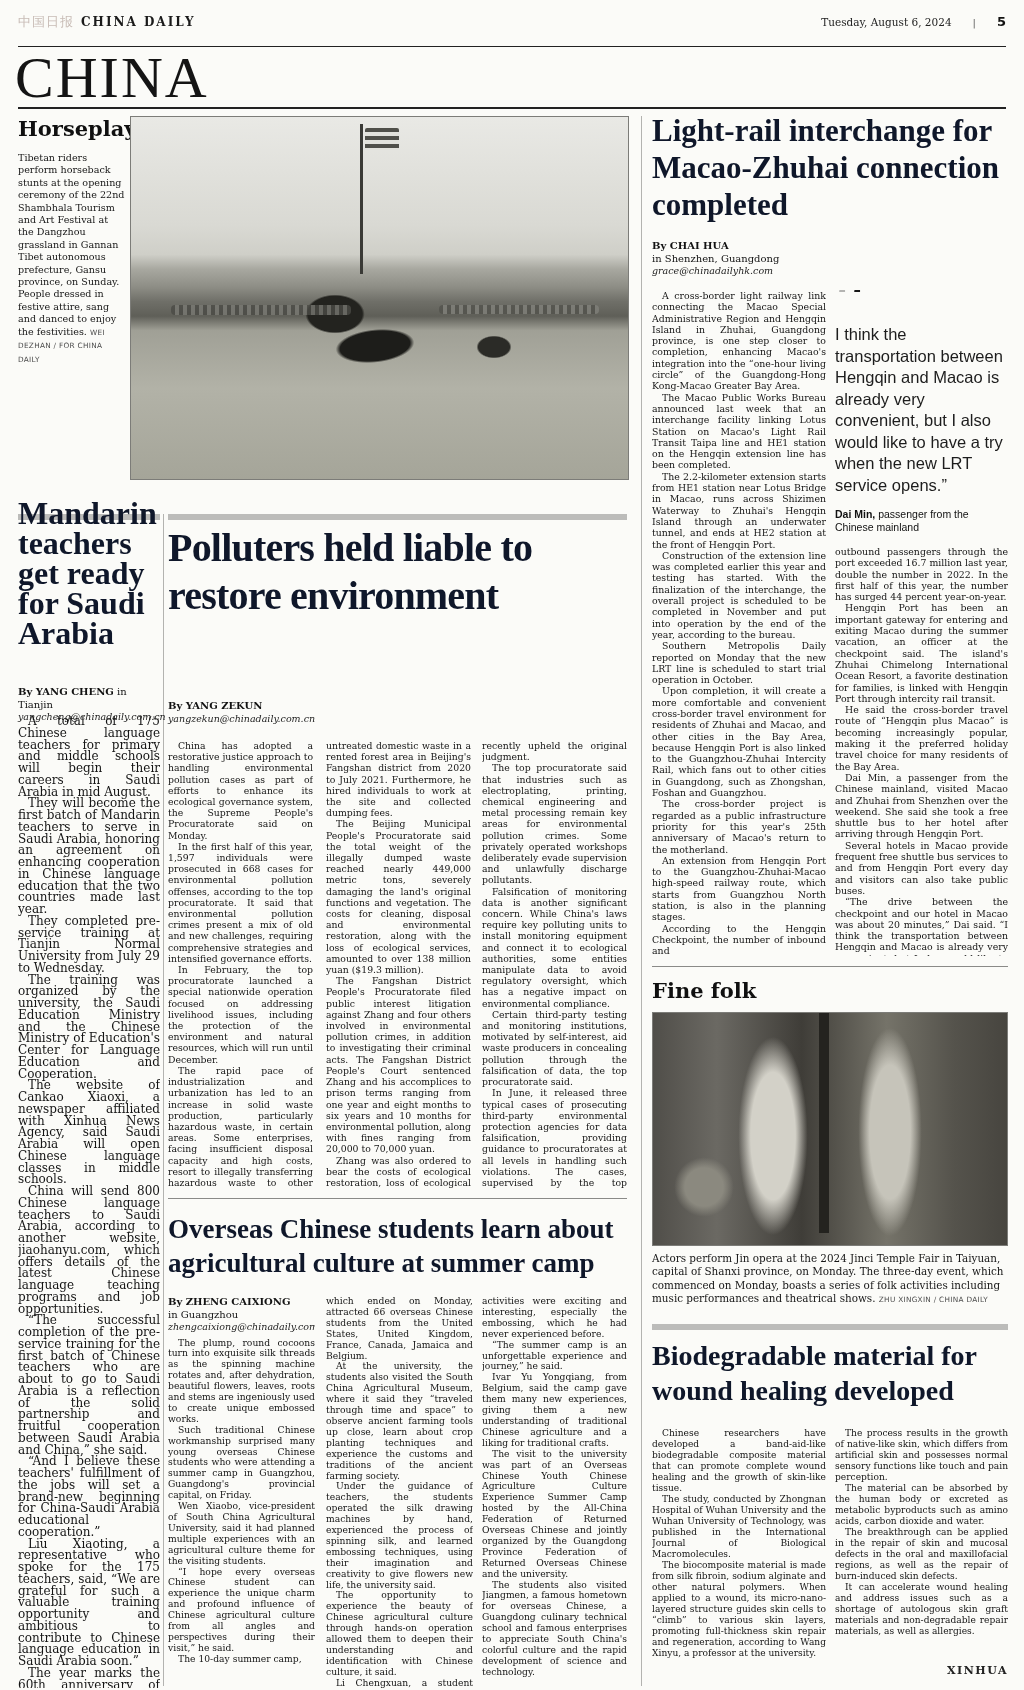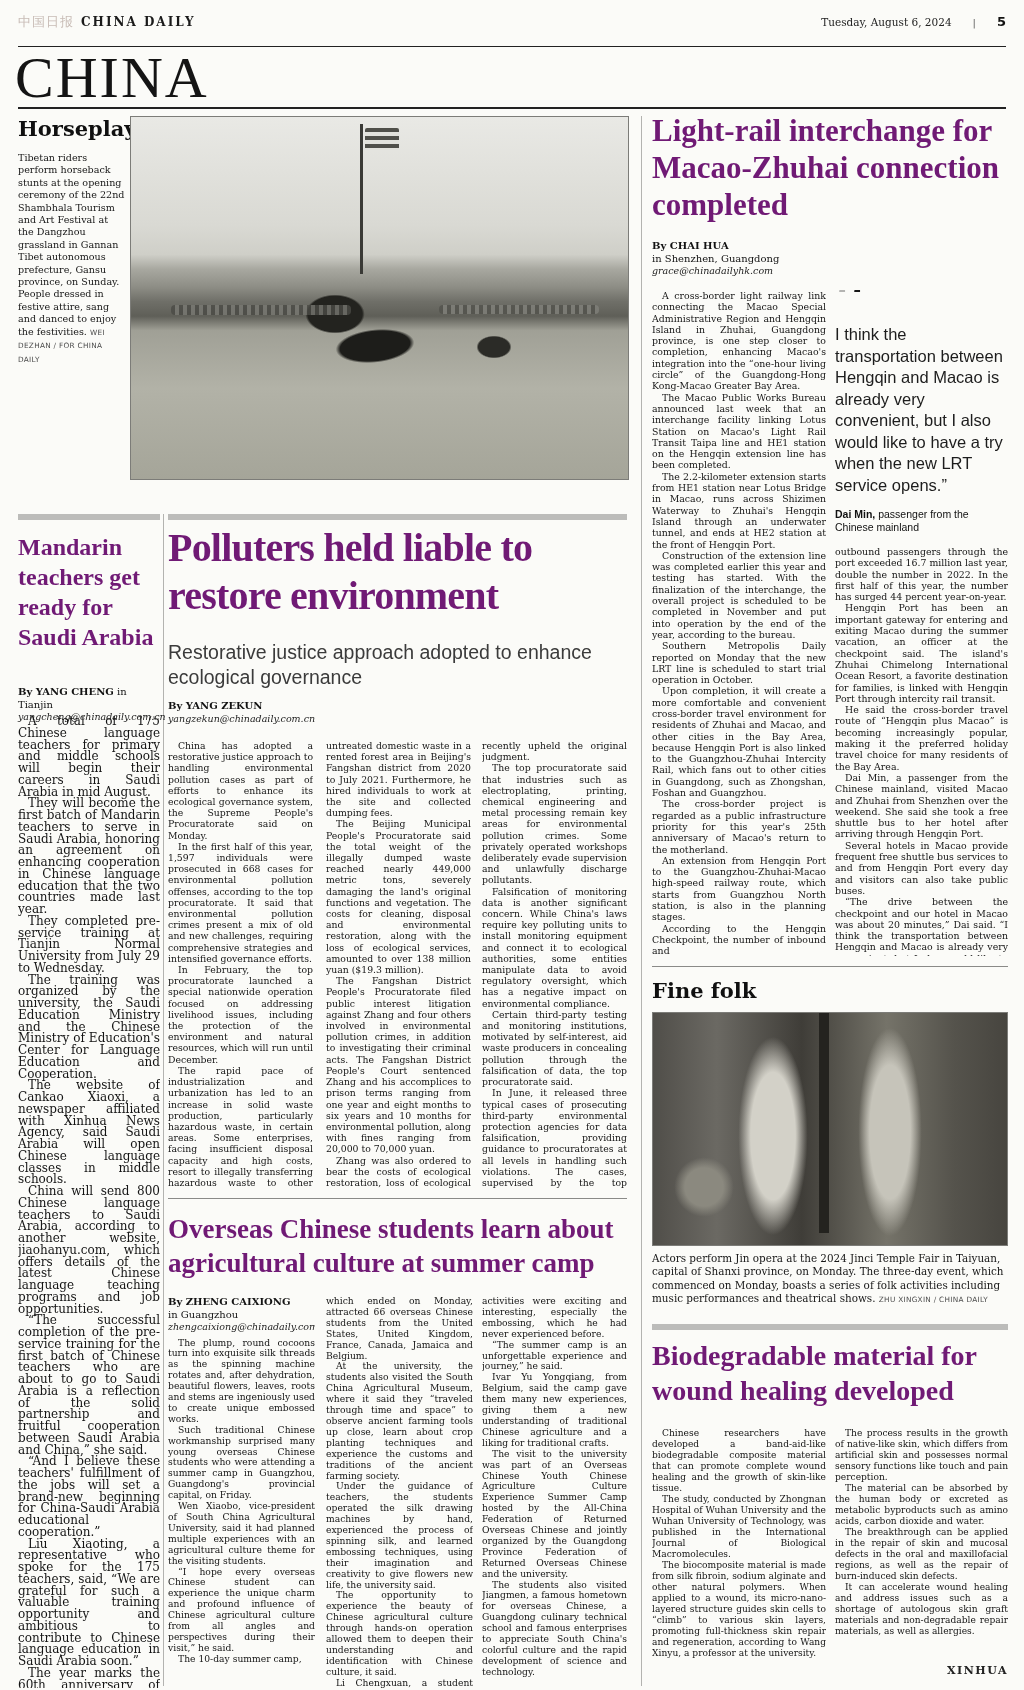--- a/index.html
+++ b/index.html
@@ -20,21 +20,21 @@
   .mh-right{display:flex;align-items:baseline;gap:21px;}
   .dateline{font-size:10.5px;color:#222;}
   .sep{font-size:10px;color:#555;}
   .pageno{font-family:"DejaVu Sans",sans-serif;font-weight:700;font-size:13px;}
 
   .section-title{position:absolute;top:50px;left:15px;
                  font-family:"Liberation Serif","DejaVu Serif",serif;
                  font-size:58px;line-height:56px;letter-spacing:2px;color:#141414;}
 
   .kicker{font-weight:700;font-size:21px;color:#101010;}
-  .headline{font-family:"Liberation Serif","DejaVu Serif",serif;font-weight:700;color:#701a75;}
+  .headline{font-family:"Liberation Serif","DejaVu Serif",serif;font-weight:700;color:#0f172a;}
   .headline.md{font-weight:600;}
   .subhead{font-family:"Liberation Sans",sans-serif;font-size:19.5px;line-height:24.5px;color:#3b3b3b;}
 
   .byline{font-size:10px;line-height:12.5px;}
   .byline b{font-weight:700;}
   .email{font-style:italic;font-size:9.5px;line-height:12px;color:#222;}
 
   .body-text{position:absolute;overflow:hidden;text-align:justify;color:#141414;}
   .body-text p{margin:0;text-indent:10px;}
   .body-text.cont p:first-child{text-indent:0;}
@@ -91,21 +91,21 @@
     <div class="blob" style="left:46%;top:2%;width:3px;height:150px;background:#3a3a36;border-radius:0;"></div>
     <div class="blob" style="left:47%;top:3%;width:34px;height:22px;border-radius:2px;background:repeating-linear-gradient(180deg,#50504a 0 4px,#e2e2dc 4px 8px);"></div>
     <div class="blob" style="left:34%;top:48%;width:70px;height:46px;background:radial-gradient(ellipse at center,#23231f 0 55%,transparent 60%);"></div>
     <div class="blob" style="left:40%;top:58%;width:90px;height:38px;transform:rotate(-6deg);background:radial-gradient(ellipse at center,#1d1d1a 0 55%,transparent 62%);"></div>
     <div class="blob" style="left:69%;top:60%;width:40px;height:26px;background:radial-gradient(ellipse at center,#2b2b27 0 55%,transparent 62%);"></div>
     <div class="blob" style="left:8%;top:52%;width:180px;height:10px;border-radius:4px;background:repeating-linear-gradient(90deg,#4a4a45 0 4px,#787872 4px 8px);opacity:.8;"></div>
     <div class="blob" style="left:62%;top:52%;width:160px;height:9px;border-radius:4px;background:repeating-linear-gradient(90deg,#52524c 0 4px,#80807a 4px 8px);opacity:.8;"></div>
   </div>
 
   <div class="gbar" style="left:18px;top:514px;width:142px;"></div>
-  <div class="abs headline" style="left:18px;top:532px;width:146px;font-size:24px;line-height:30px;">Mandarin teachers get ready for Saudi Arabia</div>
+  <div class="abs headline" style="left:18px;top:498px;width:146px;font-size:32px;line-height:30px;">Mandarin teachers get ready for Saudi Arabia</div>
   <div class="abs byline" style="left:18px;top:686px;width:142px;">
     <b>By YANG CHENG</b>
     <span>in Tianjin</span><br>
     <span class="email">yangcheng@chinadaily.com.cn</span>
   </div>
   <div class="body-text f-md" style="left:18px;top:716px;width:142px;height:972px;">
       <p>A total of 175 Chinese language teachers for primary and middle schools will begin their careers in Saudi Arabia in mid August.</p>
       <p>They will become the first batch of Mandarin teachers to serve in Saudi Arabia, honoring an agreement on enhancing cooperation in Chinese language education that the two countries made last year.</p>
       <p>They completed pre-service training at Tianjin Normal University from July 29 to Wednesday.</p>
       <p>The training was organized by the university, the Saudi Education Ministry and the Chinese Ministry of Education's Center for Language Education and Cooperation.</p>
@@ -113,21 +113,20 @@
       <p>China will send 800 Chinese language teachers to Saudi Arabia, according to another website, jiaohanyu.com, which offers details of the latest Chinese language teaching programs and job opportunities.</p>
       <p>“The successful completion of the pre-service training for the first batch of Chinese teachers who are about to go to Saudi Arabia is a reflection of the solid partnership and fruitful cooperation between Saudi Arabia and China,” she said.</p>
       <p>“And I believe these teachers' fulfillment of the jobs will set a brand-new beginning for China-Saudi Arabia educational cooperation.”</p>
       <p>Liu Xiaoting, a representative who spoke for the 175 teachers, said, “We are grateful for such a valuable training opportunity and ambitious to contribute to Chinese language education in Saudi Arabia soon.”</p>
       <p>The year marks the 60th anniversary of Tianjin Normal University's international Chinese education initiatives, along with the 20th anniversary of its international Chinese teacher volunteer service.</p>
       <p>Qu Kai, the university's Party secretary, said its efforts have yielded more than 60,000 international students who are proficient in Chinese language and culture and it will continue to boost China-Saudi Arabia international Chinese education cooperation, providing students and teachers with better Chinese training services.</p>
     </div>
 
   <div class="gbar" style="left:168px;top:514px;width:459px;"></div>
   <div class="abs headline" style="left:168px;top:524px;width:466px;font-size:40px;line-height:48px;letter-spacing:-0.8px;">Polluters held liable to restore environment</div>
-  <div class="abs subhead" style="left:168px;top:640px;width:440px;">Restorative justice approach adopted to enhance ecological governance</div>
   <div class="abs byline" style="left:168px;top:700px;width:200px;">
     <b>By YANG ZEKUN</b><br>
     <span class="email">yangzekun@chinadaily.com.cn</span>
   </div>
   <div class="body-text f-sm" style="left:168px;top:740px;width:145px;height:450px;">
       <p>China has adopted a restorative justice approach to handling environmental pollution cases as part of efforts to enhance its ecological governance system, the Supreme People's Procuratorate said on Monday.</p>
       <p>In the first half of this year, 1,597 individuals were prosecuted in 668 cases for environmental pollution offenses, according to the top procuratorate. It said that environmental pollution crimes present a mix of old and new challenges, requiring comprehensive strategies and intensified governance efforts.</p>
       <p>In February, the top procuratorate launched a special nationwide operation focused on addressing livelihood issues, including the protection of the environment and natural resources, which will run until December.</p>
       <p>The rapid pace of industrialization and urbanization has led to an increase in solid waste production, particularly hazardous waste, in certain areas. Some enterprises, facing insufficient disposal capacity and high costs, resort to illegally transferring hazardous waste to other regions or provinces, causing soil, water and air pollution, the top procuratorate said.</p>
     </div>

